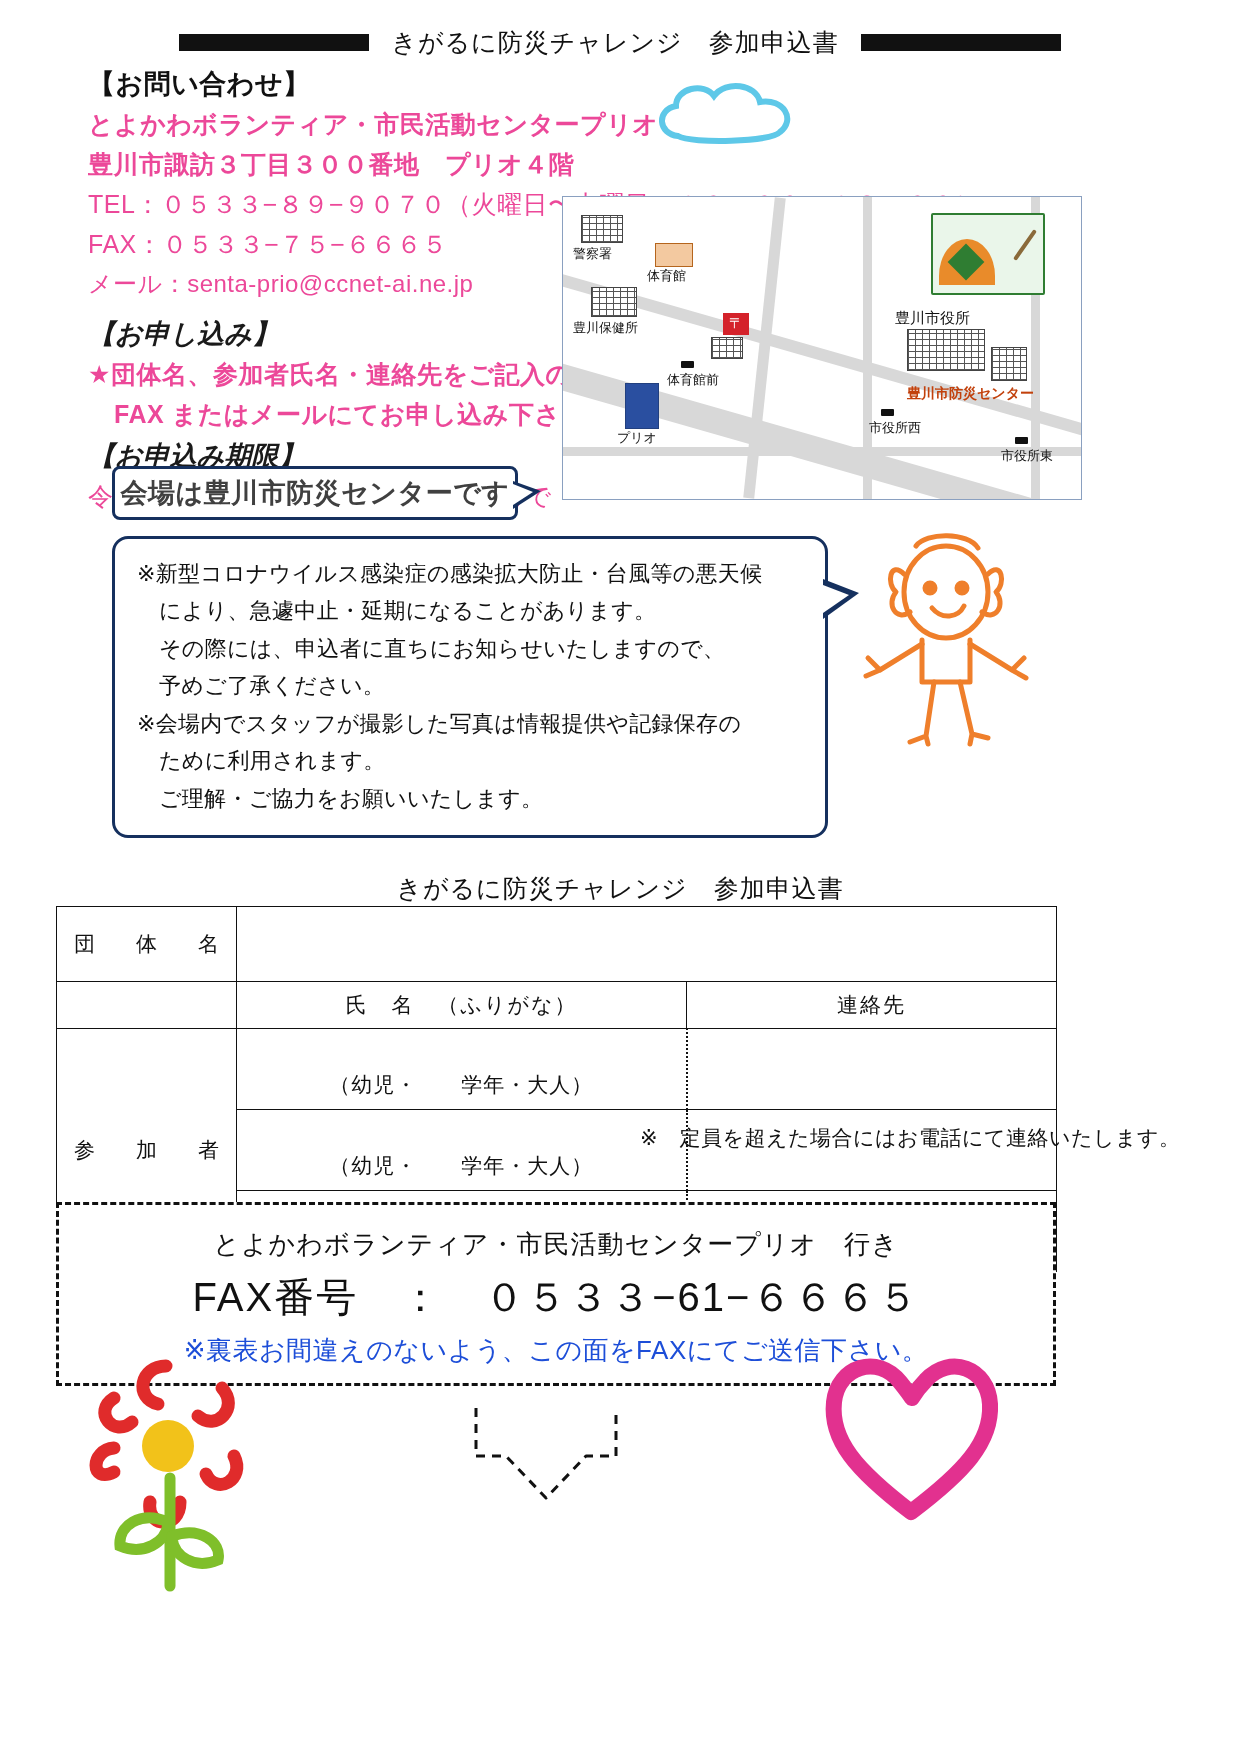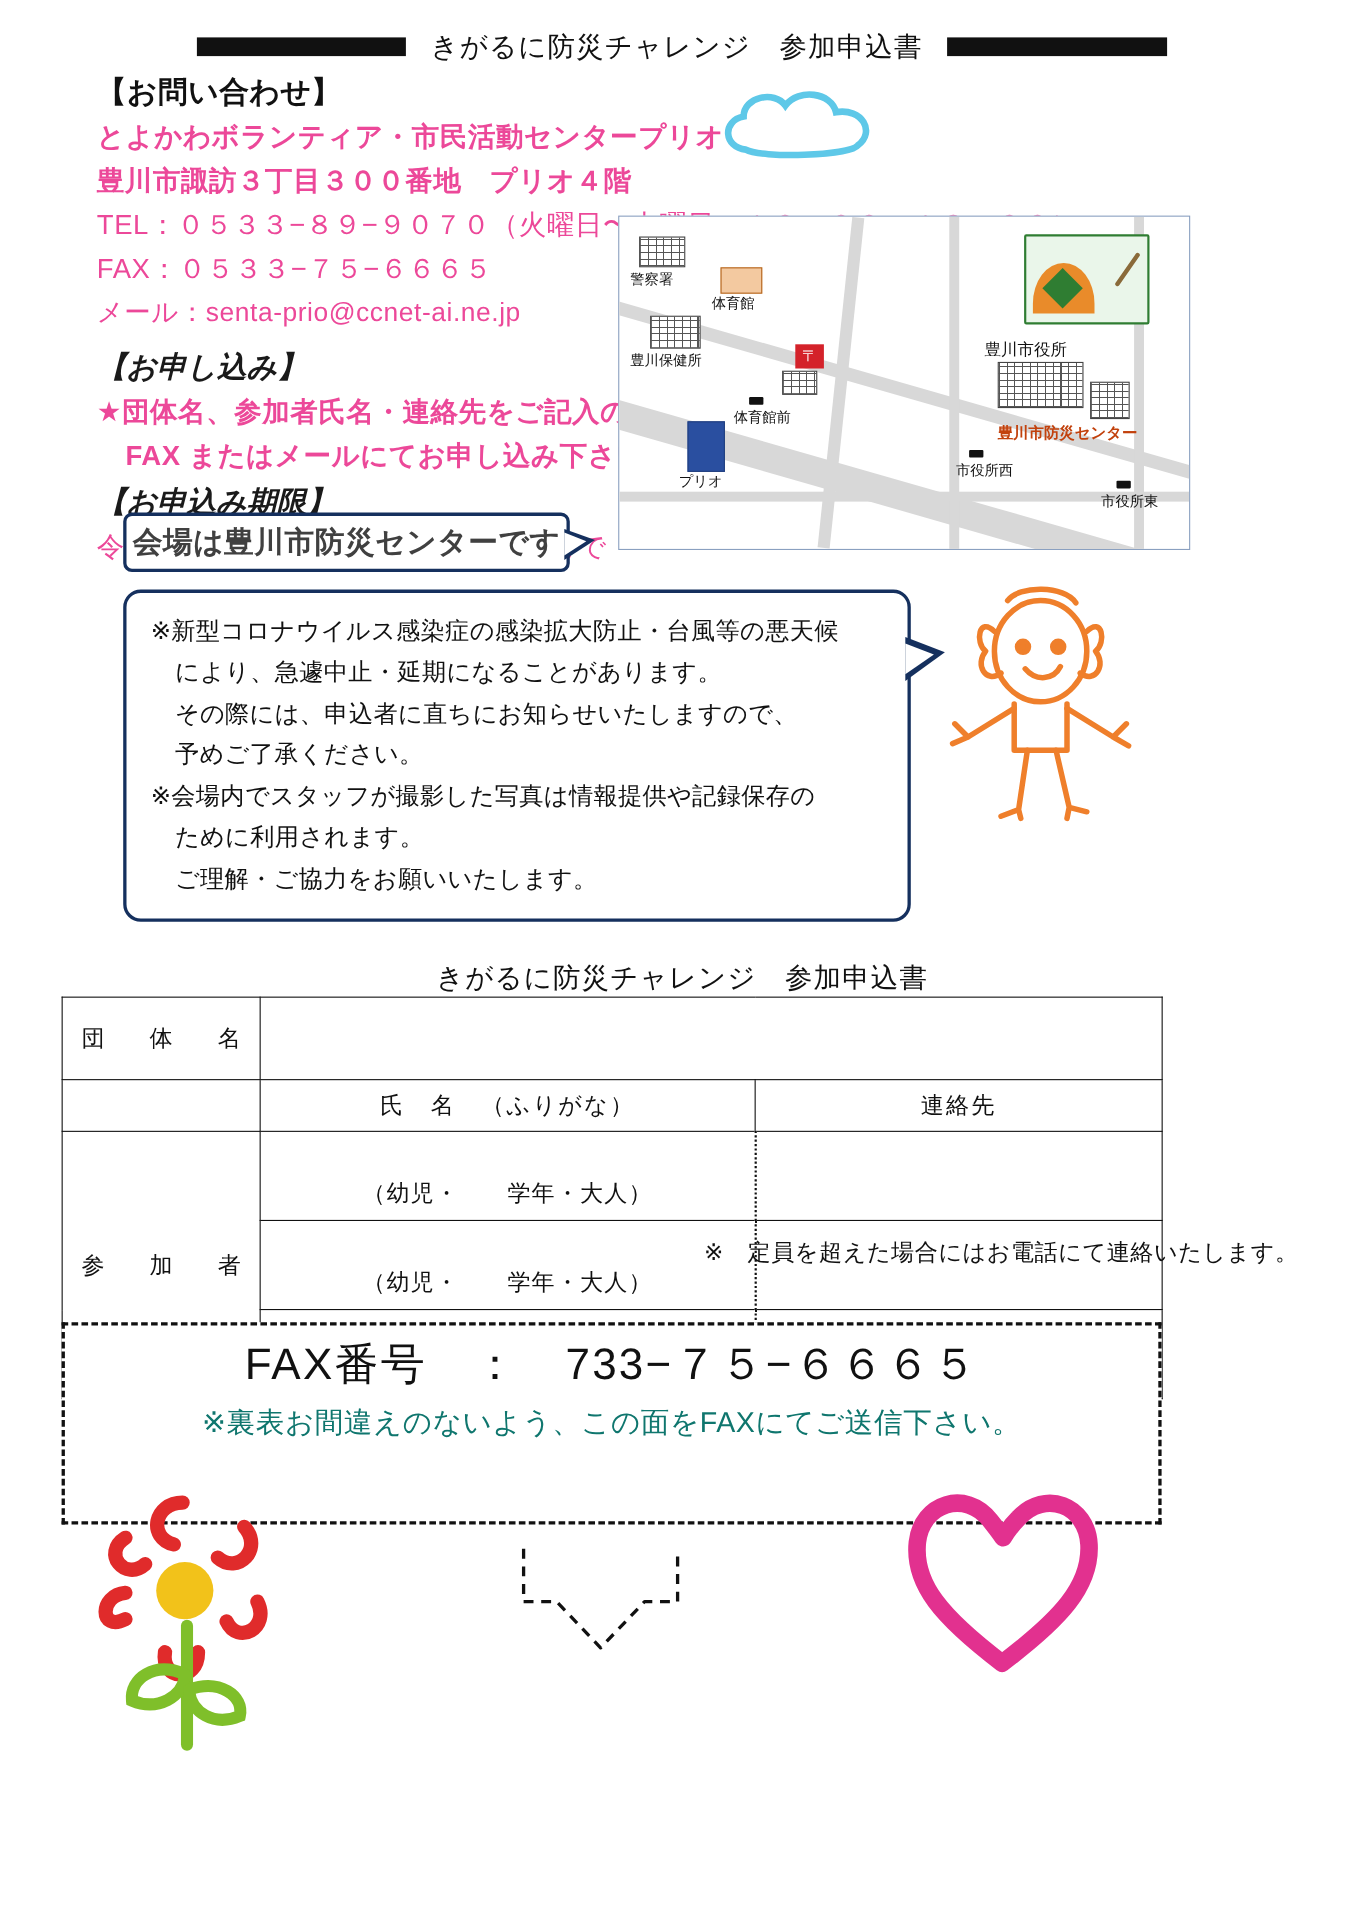--- a/index.html
+++ b/index.html
@@ -333,21 +333,21 @@
     text-align: center;
     font-size: 40px;
     letter-spacing: 2px;
     color: #111;
   }
   .fax-l3 {
     margin-top: 8px;
     text-align: center;
     font-size: 26px;
     letter-spacing: 0.5px;
-    color: #0f766e;
+    color: #1d4ed8;
   }
 
   
   .cloud { position: absolute; left: 648px; top: 76px; }
   .kid   { position: absolute; left: 856px; top: 530px; }
   .flower{ position: absolute; left: 70px; top: 1350px; }
   .heart { position: absolute; left: 816px; top: 1340px; }
   .arrow { position: absolute; left: 466px; top: 1398px; }
 </style>
 </head>
@@ -495,21 +495,22 @@
           <span class="part-note">（幼児・　　学年・大人）</span>
         </td>
         <td class="dotted-left"></td>
       </tr>
     </tbody>
   </table>
 
   <div class="note-right">※　定員を超えた場合にはお電話にて連絡いたします。</div>
 
   <div class="faxbox">
-    <div class="fax-l2">FAX番号　：　733−７５−６６６５</div>
+    <div class="fax-l1">とよかわボランティア・市民活動センタープリオ　行き</div>
+    <div class="fax-l2">FAX番号　：　０５３３−61−６６６５</div>
     <div class="fax-l3">※裏表お間違えのないよう、この面をFAXにてご送信下さい。</div>
   </div>
 
   <svg class="arrow" width="160" height="110" viewBox="0 0 160 110">
     <path d="M10 10 L10 58 L40 58 L80 100 L120 58 L150 58 L150 10" fill="none" stroke="#111" stroke-width="3" stroke-dasharray="9 7" stroke-linejoin="round"></path>
   </svg>
 
   <svg class="flower" width="200" height="260" viewBox="0 0 200 260">
     <g fill="none" stroke="#e02b2b" stroke-width="13" stroke-linecap="round">
       <path d="M96 16 C70 16 64 48 88 54"></path>

